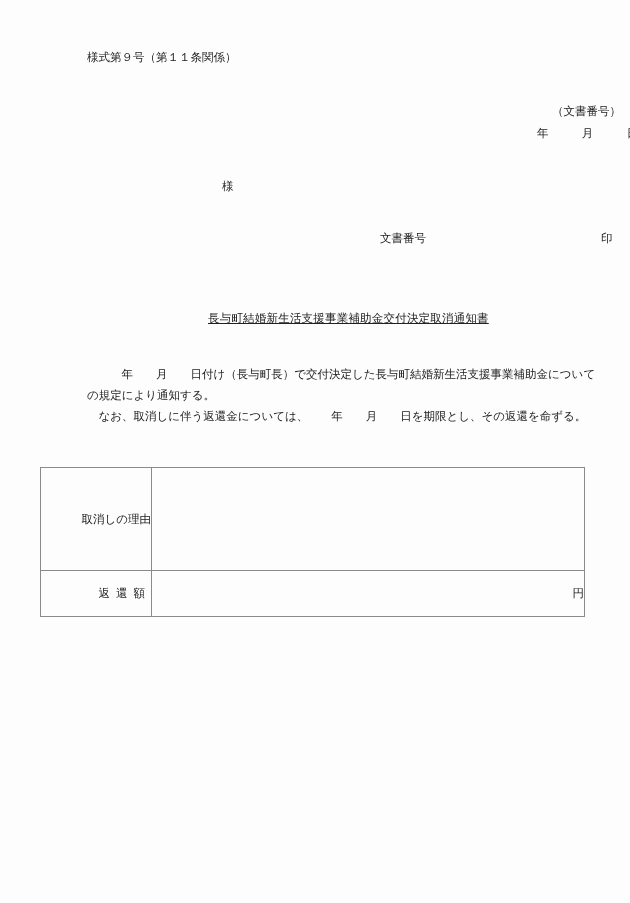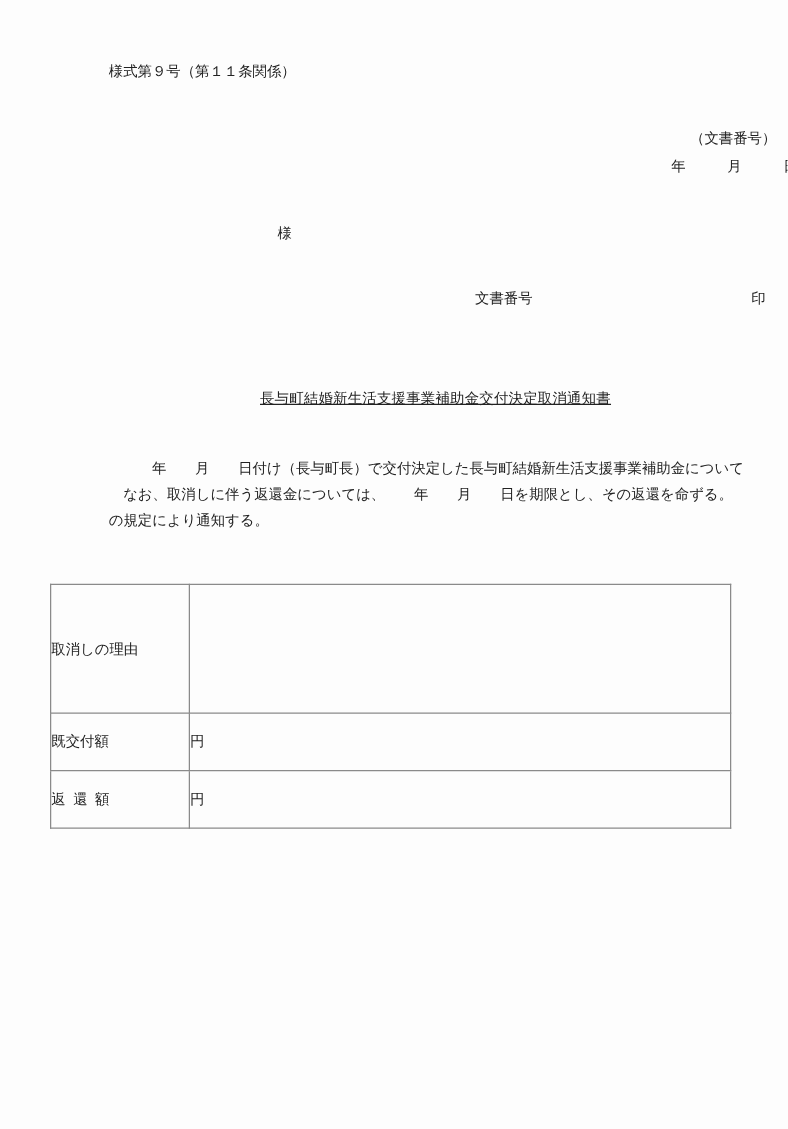--- a/index.html
+++ b/index.html
@@ -16,21 +16,21 @@
   #addressee { left: 182px; top: 181px; }
   #issuer { left: 340px; top: 233px; }
   #seal { left: 561px; top: 233px; }
   #title { left: 168px; top: 313px; letter-spacing: 0.2px; text-decoration: underline; }
   #body { left: 47px; top: 364px; width: 540px; white-space: normal; line-height: 21px; }
   #body p { margin: 0; }
   table {
     position: absolute; left: 40px; top: 467px; width: 545px;
     border-collapse: collapse; table-layout: fixed;
   }
-  td { border: 1.5px solid #8a8a8a; text-align: left; vertical-align: middle; padding: 0; }
+  td { border: 1.5px solid #8a8a8a; text-align: right; vertical-align: middle; padding: 0; }
   td.label { width: 110px; }
   tr.r1 td { height: 102px; }
   tr.r2 td { height: 45px; }
   tr.r3 td { height: 45px; }
   .spaced { letter-spacing: 6px; }
 </style>
 </head>
 <body>
 
 <div class="abs" id="form-no">様式第９号（第１１条関係）</div>
@@ -47,32 +47,28 @@
 
 <div class="abs" id="addressee">様</div>
 
 <div class="abs" id="issuer">文書番号</div>
 <div class="abs" id="seal">印</div>
 
 <div class="abs" id="title">長与町結婚新生活支援事業補助金交付決定取消通知書</div>
 
 <div class="abs" id="body">
   <p style="white-space:nowrap">　　　年　　月　　日付け（長与町長）で交付決定した長与町結婚新生活支援事業補助金について</p>
+  <p style="white-space:nowrap">の規定により通知する。</p>
   <p style="white-space:nowrap">　なお、取消しに伴う返還金については、　　年　　月　　日を期限とし、その返還を命ずる。</p>
-  <p style="white-space:nowrap">の規定により通知する。</p>
 </div>
 
 <table>
   <tbody>
       <tr class="r1">
     <td class="label">取消しの理由</td>
     <td></td>
-  </tr>
-  <tr class="r2">
-    <td class="label">既交付額</td>
-    <td>円</td>
   </tr>
   <tr class="r3">
     <td class="label spaced">返還額</td>
     <td>円</td>
   </tr>
 </tbody>
   </table>
 
 </body></html>

